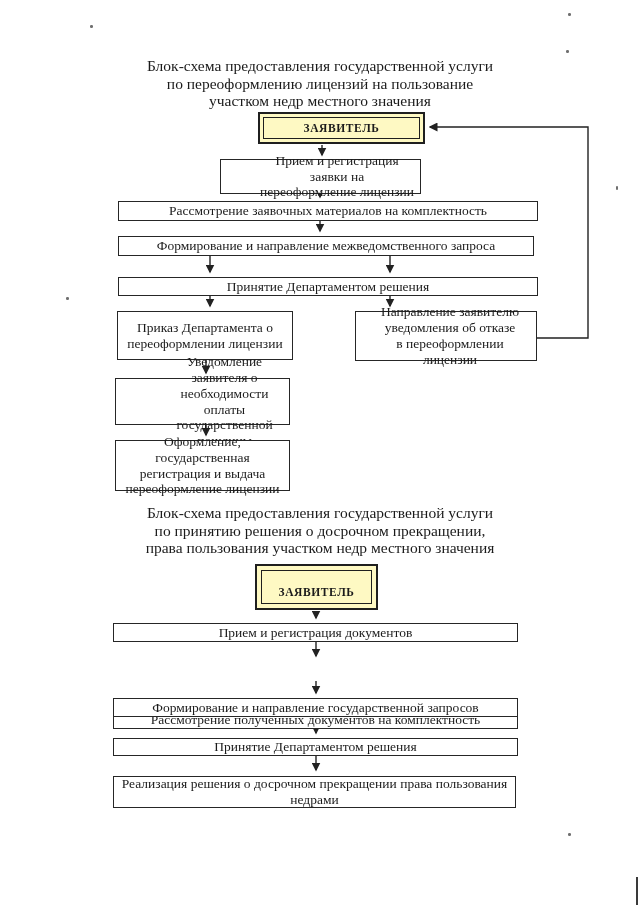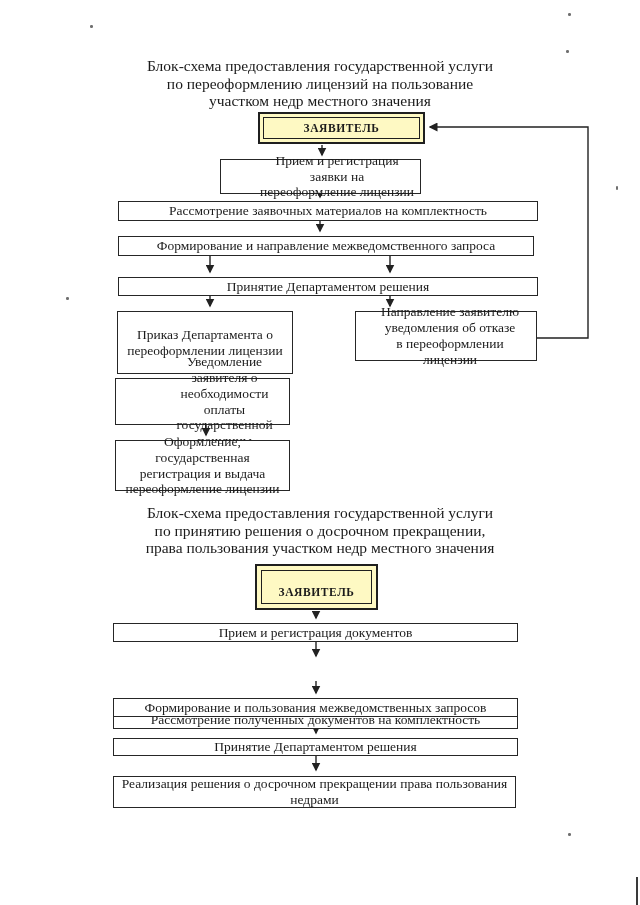--- a/index.html
+++ b/index.html
@@ -89,21 +89,21 @@
 
   <div class="fbox" style="left:220px;top:159px;width:201px;height:35px;padding-left:37px;">Прием и регистрация заявки на
 переоформление лицензии</div>
 
   <div class="fbox" style="left:118px;top:201px;width:420px;height:20px;">Рассмотрение заявочных материалов на комплектность</div>
 
   <div class="fbox" style="left:118px;top:236px;width:416px;height:20px;">Формирование и направление межведомственного запроса</div>
 
   <div class="fbox" style="left:118px;top:277px;width:420px;height:19px;">Принятие Департаментом решения</div>
 
-  <div class="fbox" style="left:117px;top:311px;width:176px;height:63px;">Приказ Департамента о
+  <div class="fbox" style="left:117px;top:311px;width:176px;height:49px;">Приказ Департамента о
 переоформлении лицензии</div>
 
   <div class="fbox" style="left:355px;top:311px;width:182px;height:50px;padding-left:12px;">Направление заявителю
 уведомления об отказе
 в переоформлении лицензии</div>
 
   <div class="fbox" style="left:115px;top:378px;width:175px;height:47px;padding-left:48px;">Уведомление заявителя о
 необходимости оплаты
 государственной пошлины</div>
 
@@ -116,21 +116,21 @@
 права пользования участком недр местного значения</div>
 
   <div class="applicant-outer bevel" style="left:255px;top:564px;width:123px;height:46px;">
     <div class="applicant-inner low">ЗАЯВИТЕЛЬ</div>
   </div>
 
   <div class="fbox" style="left:113px;top:623px;width:405px;height:19px;">Прием и регистрация документов</div>
 
   <div class="fbox" style="left:113px;top:662px;width:405px;height:19px;margin-top:48px;">Рассмотрение полученных документов на комплектность</div>
 
-  <div class="fbox" style="left:113px;top:698px;width:405px;height:19px;">Формирование и пользования межведомственных запросов</div>
+  <div class="fbox" style="left:113px;top:698px;width:405px;height:19px;">Формирование и направление государственной запросов</div>
 
   <div class="fbox" style="left:113px;top:738px;width:405px;height:18px;">Принятие Департаментом решения</div>
 
   <div class="fbox" style="left:113px;top:776px;width:403px;height:32px;">Реализация решения о досрочном прекращении права пользования
 недрами</div>
 
   <div class="speck" style="left:90px;top:25px;"></div>
   <div class="speck" style="left:568px;top:13px;"></div>
   <div class="speck" style="left:566px;top:50px;"></div>
   <div class="speck" style="left:616px;top:186px;width:2px;height:4px;border-radius:1px;"></div>

